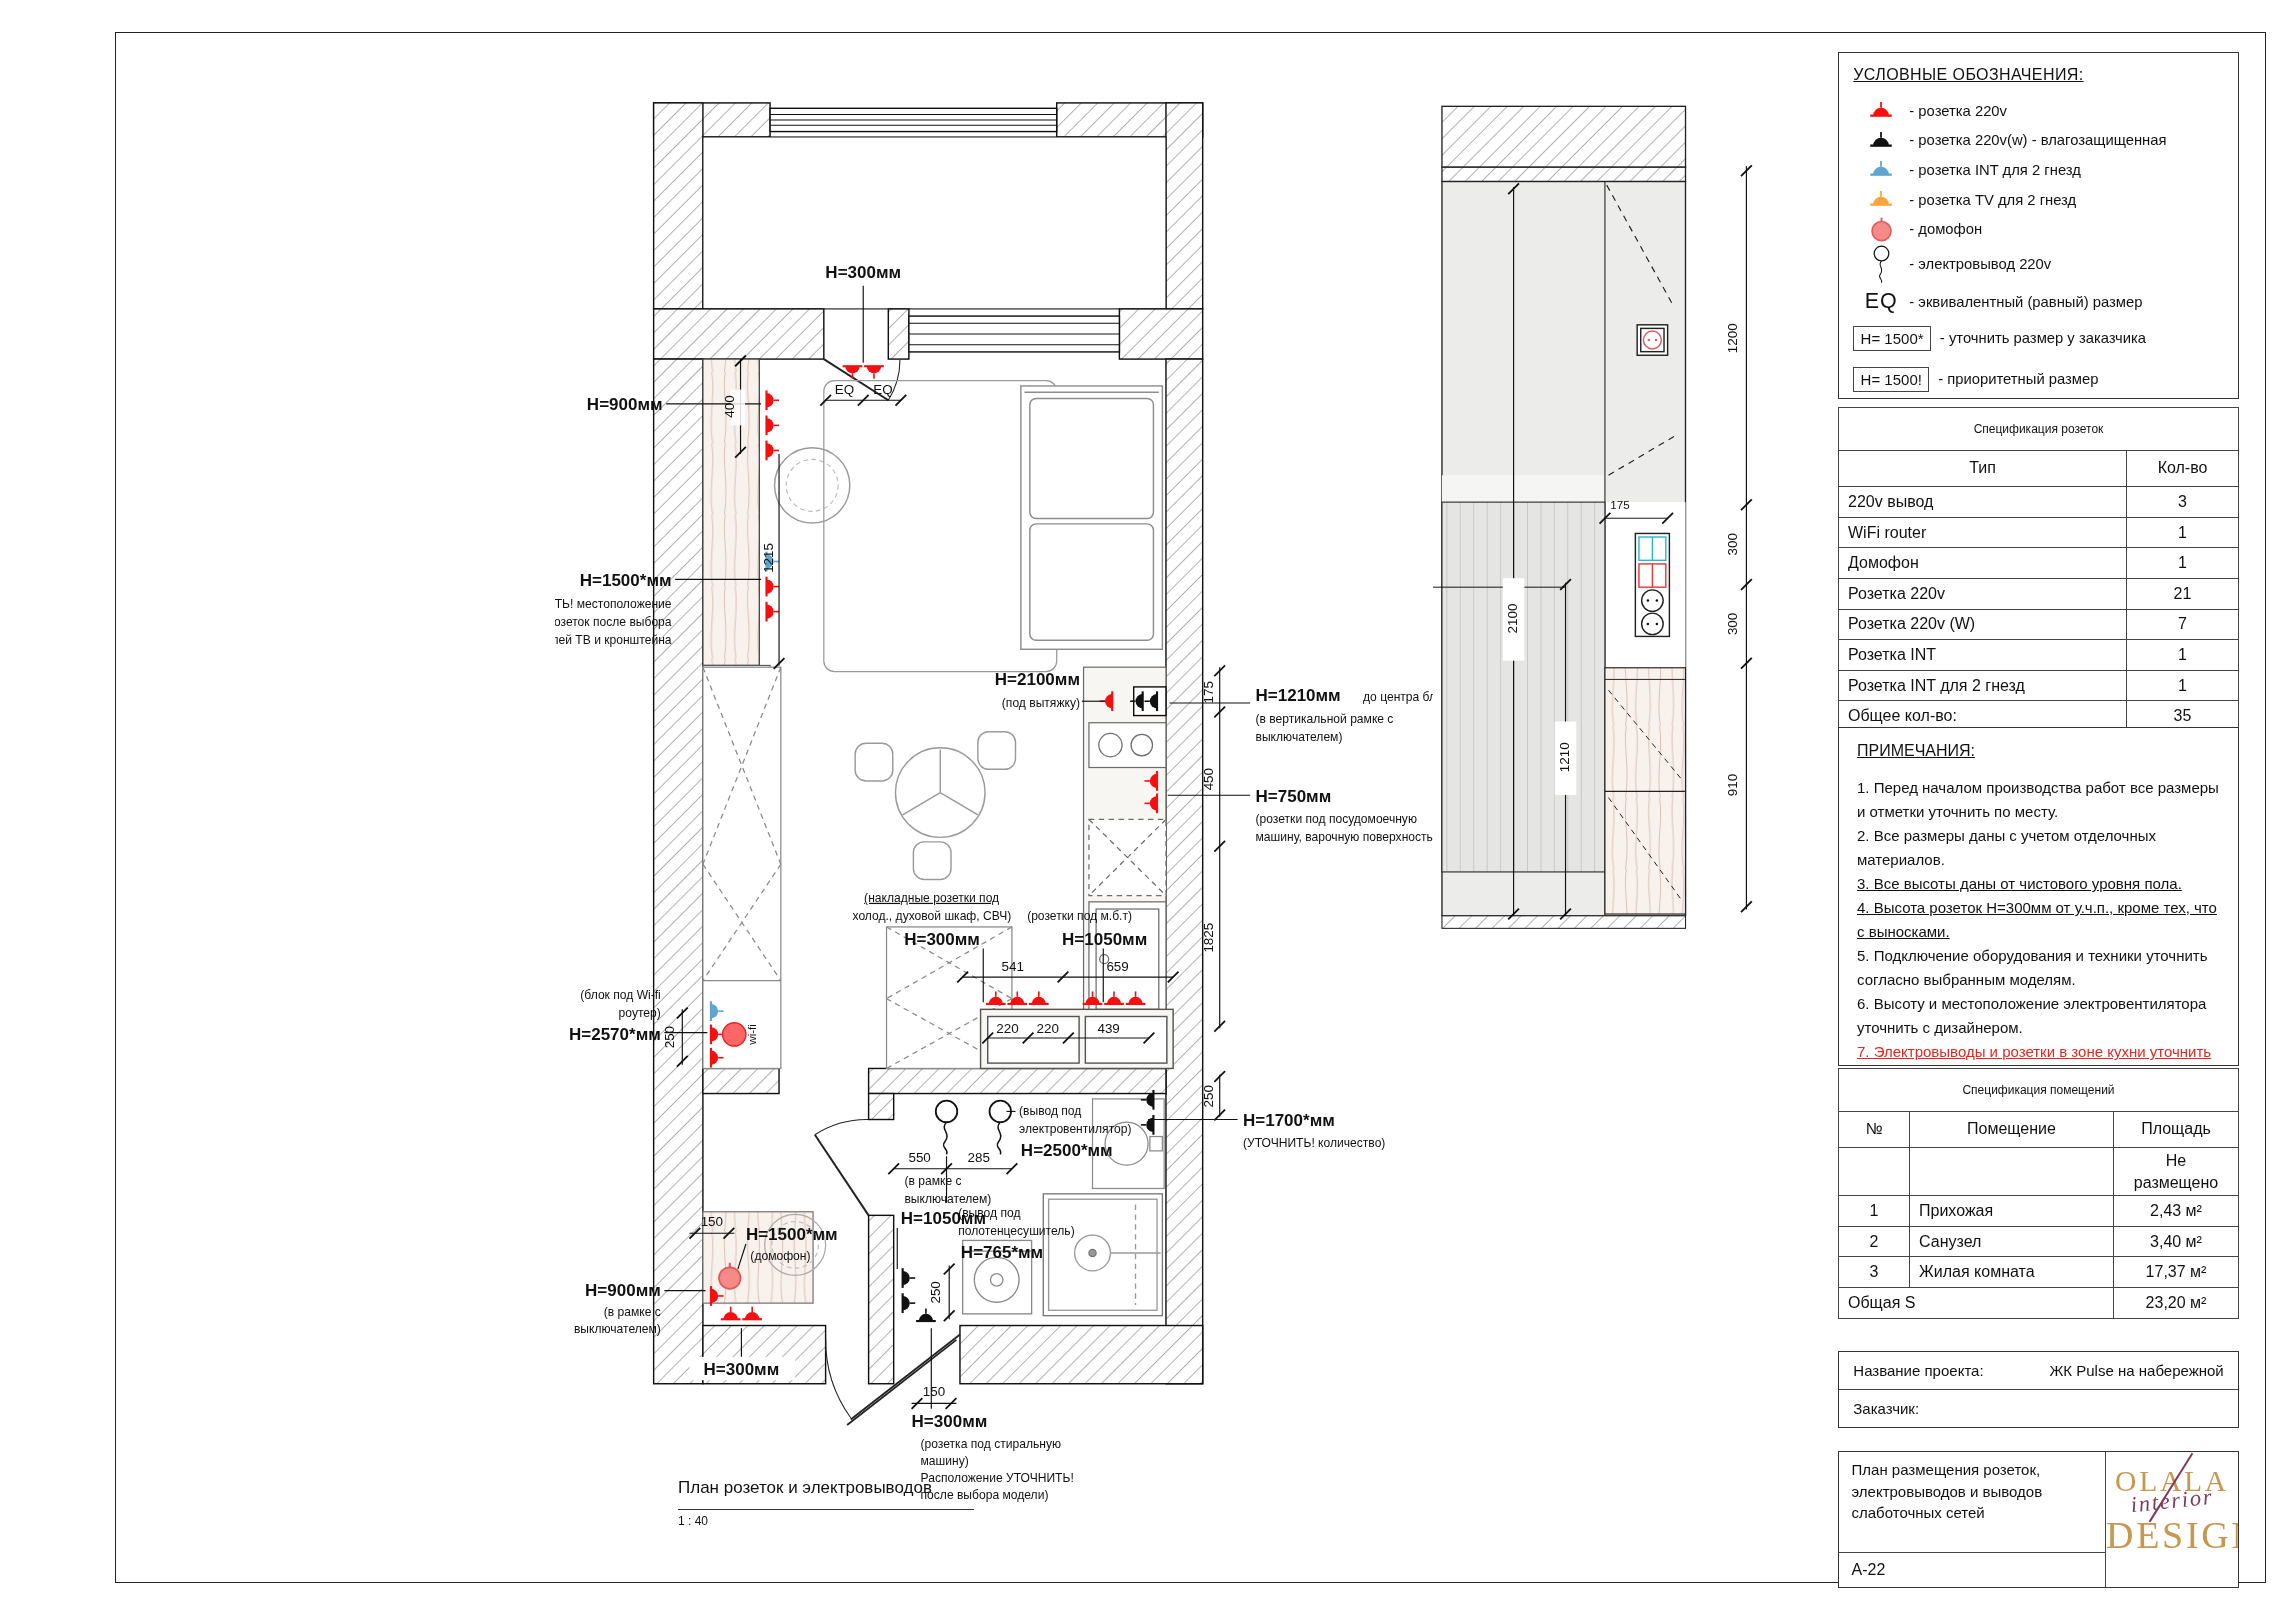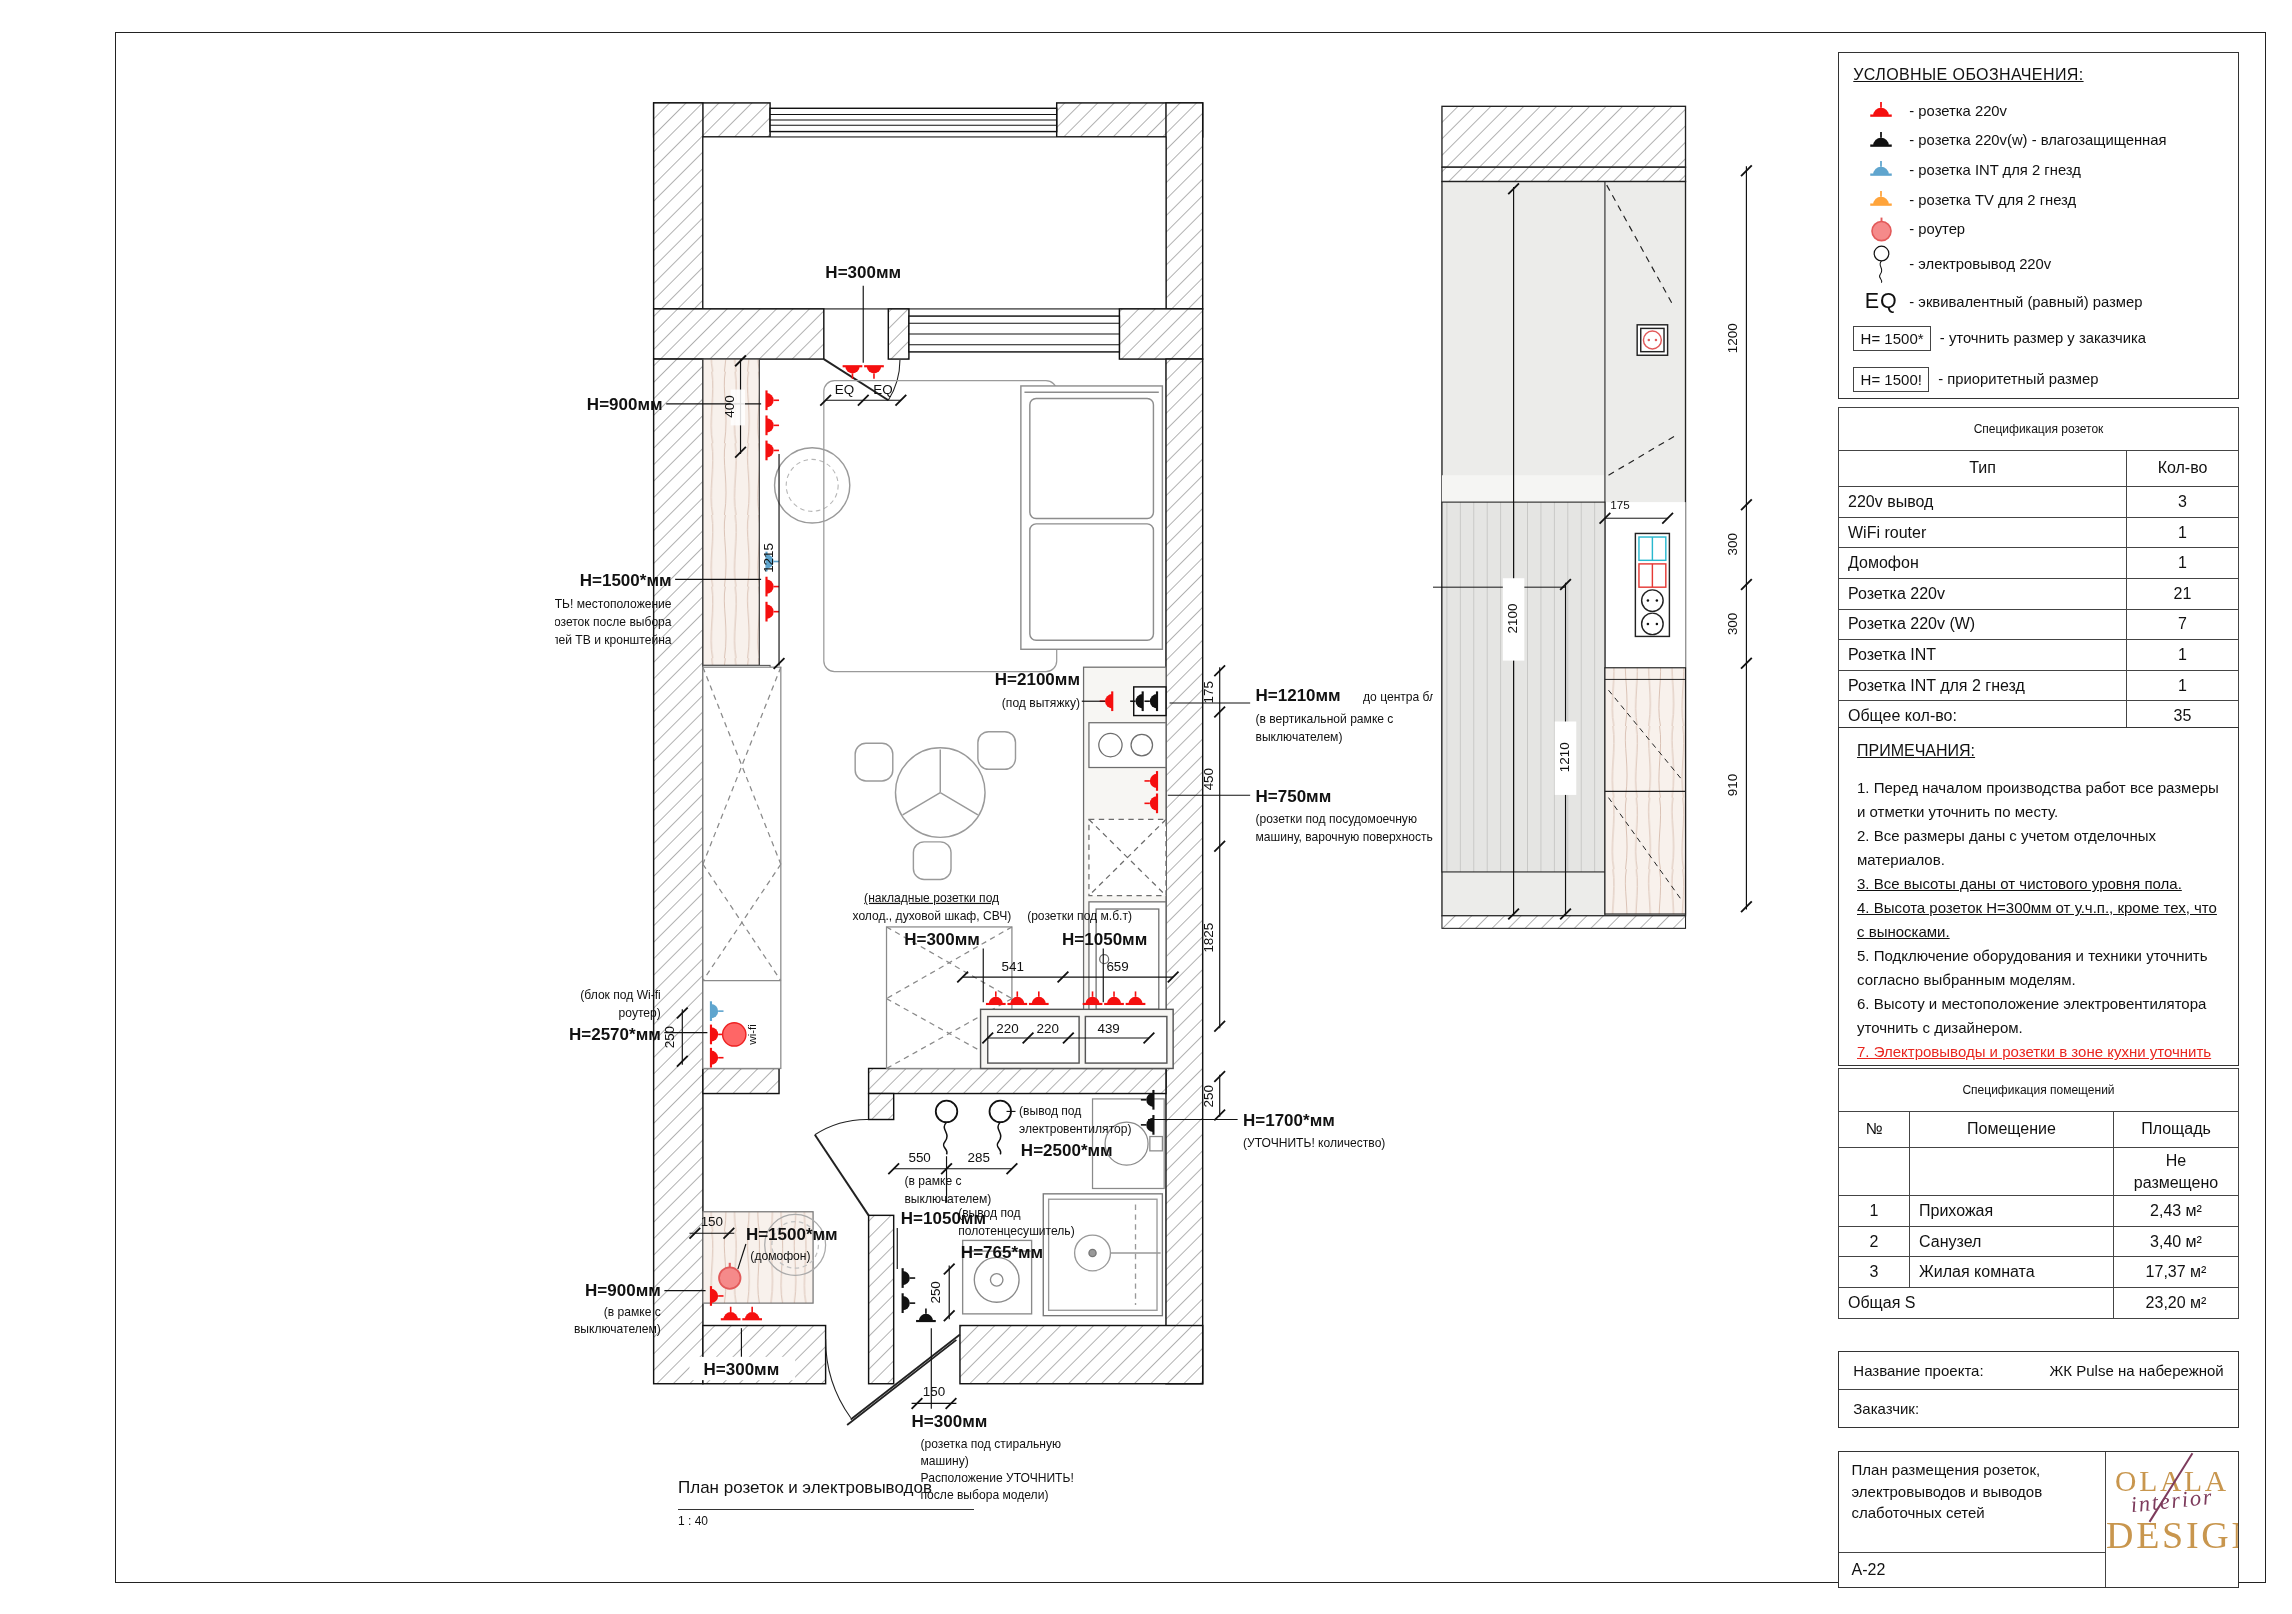--- a/index.html
+++ b/index.html
@@ -504,21 +504,21 @@
         </svg>
       </span>
     <span class="lg-lb">- розетка TV для 2 гнезд</span>
   </div>
   <div class="lg-row">
     <span class="lg-ic">
         <svg width="27" height="27" viewBox="-15 -19 30 34">
           <use href="#dom"></use>
         </svg>
       </span>
-    <span class="lg-lb">- роутер</span>
+    <span class="lg-lb">- домофон</span>
   </div>
   <div class="lg-row" style="height:41px">
     <span class="lg-ic">
         <svg width="25" height="39" viewBox="-14 -14 28 64">
           <use href="#evv"></use>
         </svg>
       </span>
     <span class="lg-lb">- электровывод 220v</span>
   </div>
   <div class="lg-row" style="height:34px">

